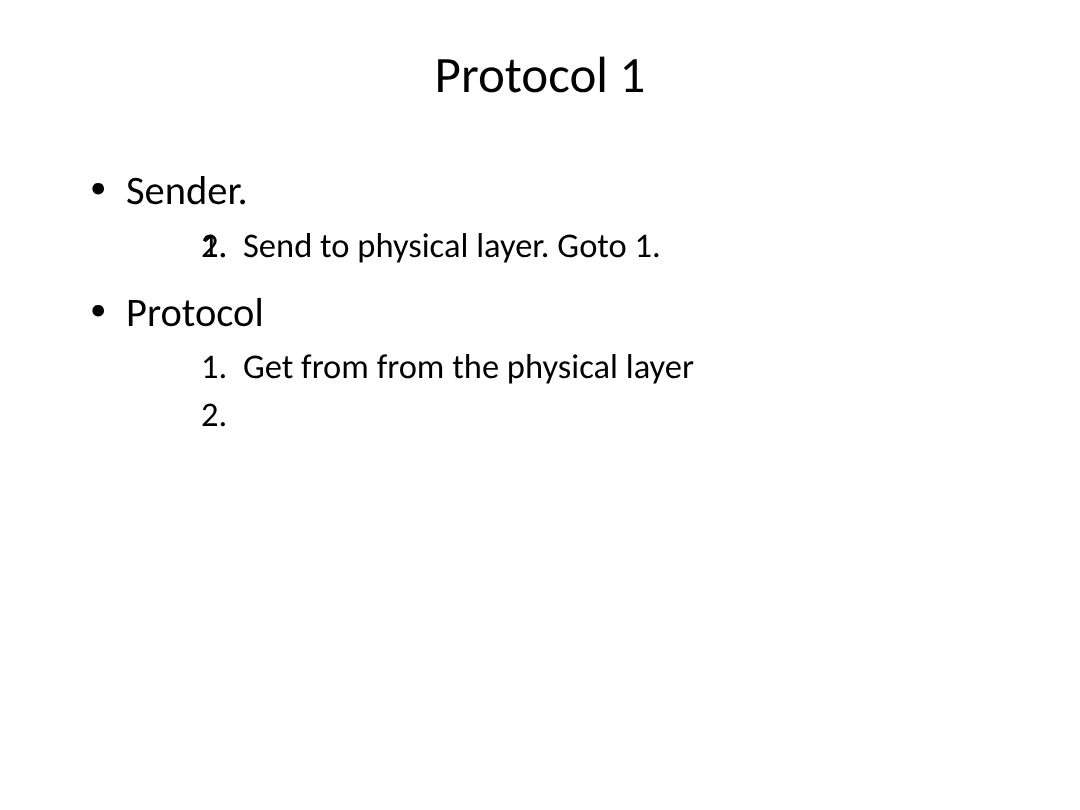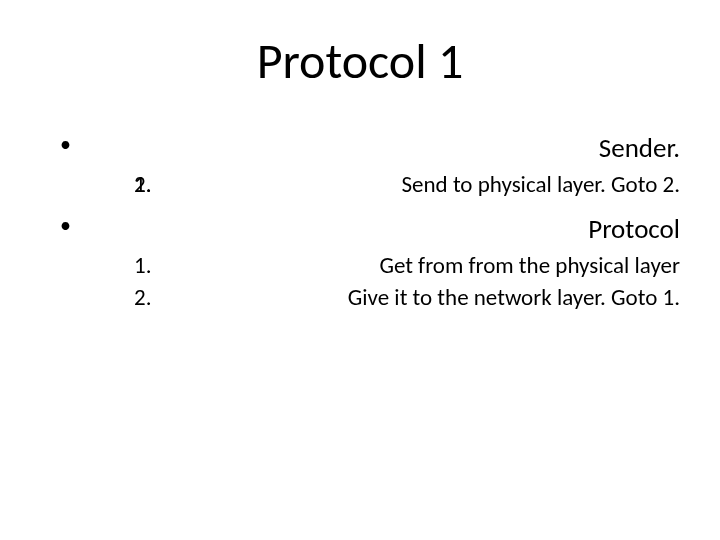--- a/index.html
+++ b/index.html
@@ -5,30 +5,29 @@
     * { margin: 0; padding: 0; box-sizing: border-box; }
     body {
       width: 720px;
       height: 540px;
       background: #fff;
       font-family: Calibri, "Segoe UI", Arial, sans-serif;
       color: #000;
       padding: 20px 40px;
     }
     .title {
-      font-size: 50px;
+      font-size: 34px;
       text-align: center;
       margin-top: 10px;
       margin-bottom: 40px;
       font-weight: 400;
     }
     .bullet-list {
       list-style: none;
       padding-left: 20px;
-      text-align: right;
     }
     .bullet-item {
       font-size: 27px;
       margin-bottom: 6px;
       position: relative;
       padding-left: 24px;
     }
     .bullet-item::before {
       content: "•";
       position: absolute;
@@ -61,30 +60,29 @@
 
 <ul class="bullet-list">
   <li class="bullet-item">
     <span>Sender.</span>
     <ol class="numbered-list">
       <li class="numbered-item">
         <span class="num">1.</span>
       </li>
       <li class="numbered-item">
         <span class="num">2.</span>
-        <span>Send to physical layer. Goto 2.</span>
+        <span>Send to physical layer. Goto 1.</span>
       </li>
     </ol>
   </li>
   <li class="bullet-item">
     <span>Protocol</span>
     <ol class="numbered-list">
       <li class="numbered-item">
         <span class="num">1.</span>
         <span>Get from from the physical layer</span>
       </li>
       <li class="numbered-item">
         <span class="num">2.</span>
-        <span>Give it to the network layer. Goto 1.</span>
       </li>
     </ol>
   </li>
 </ul>
 
 </body></html>

